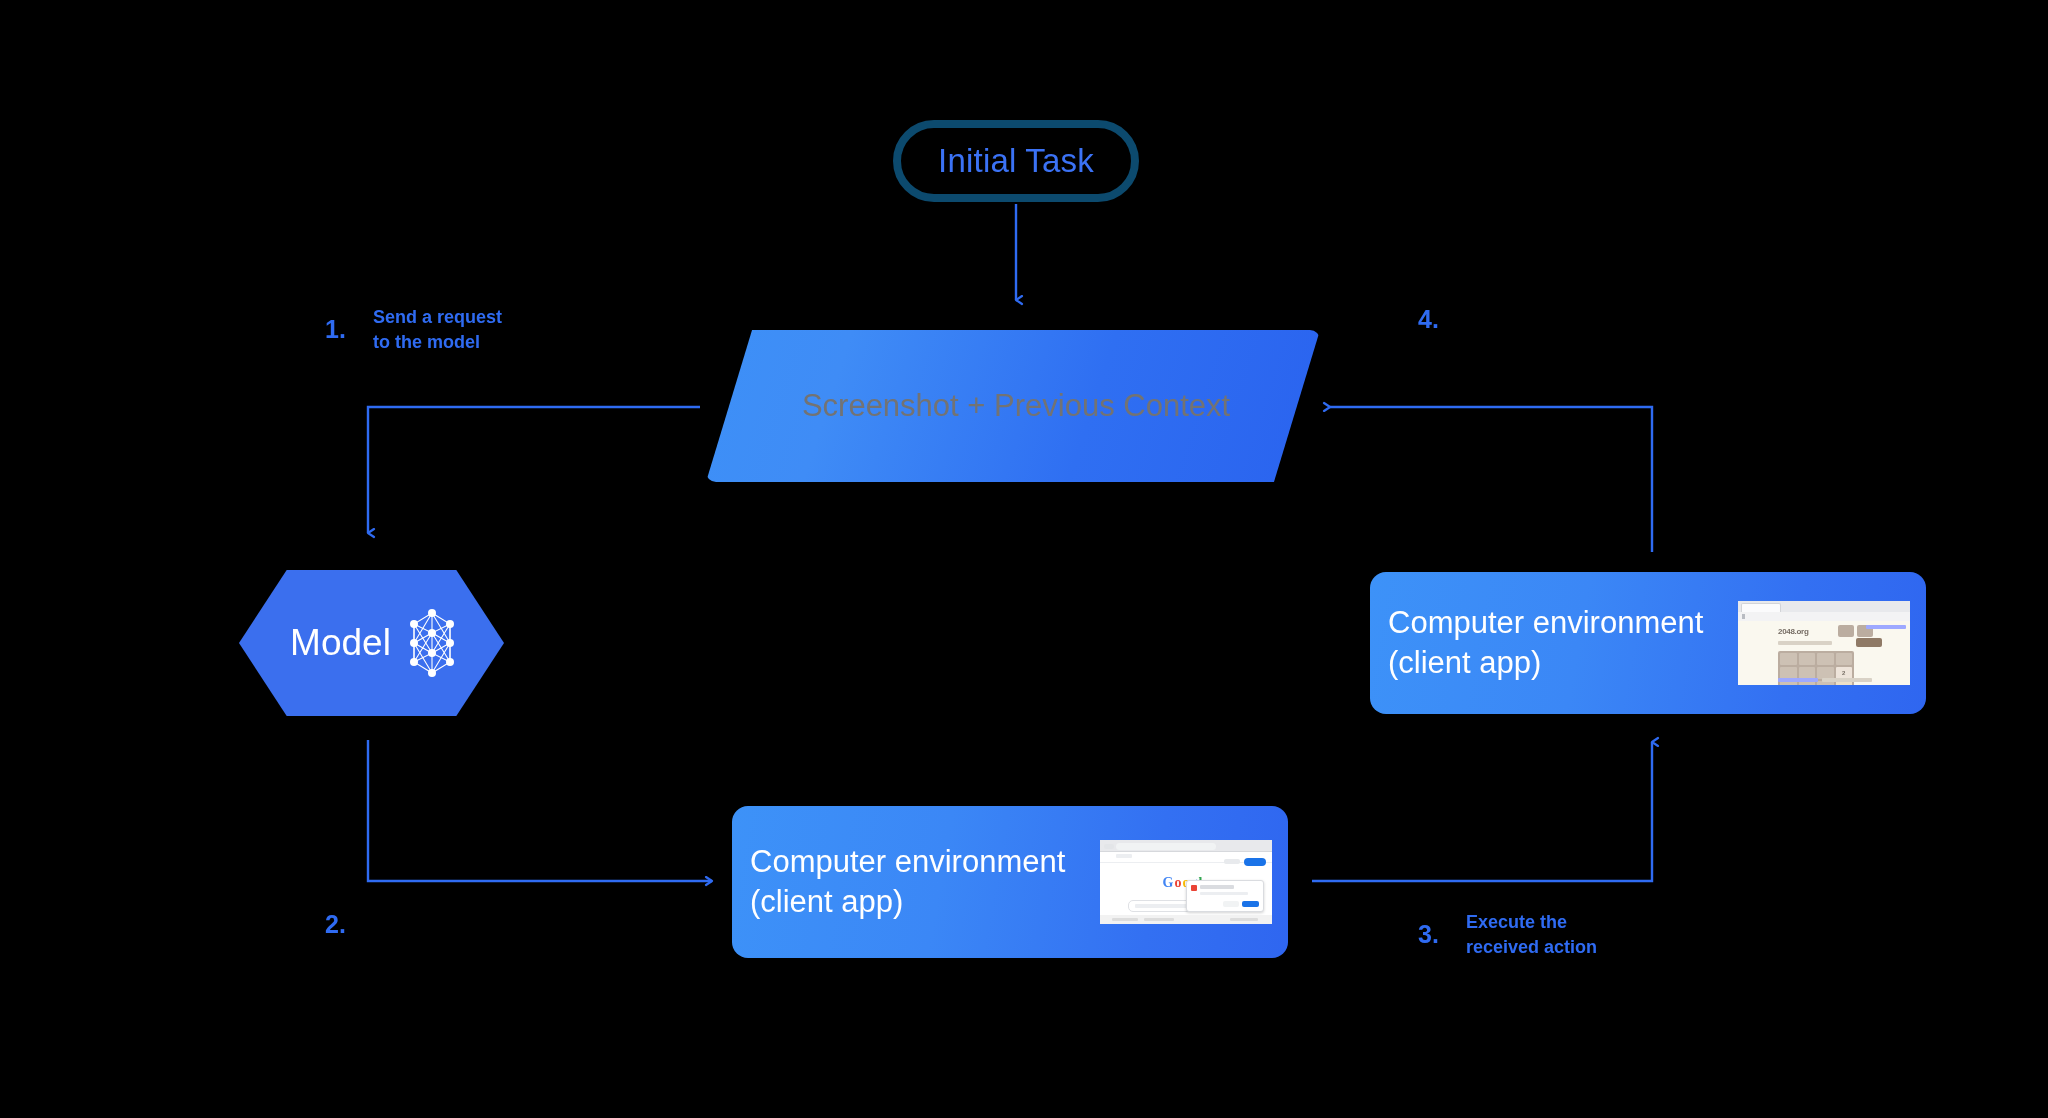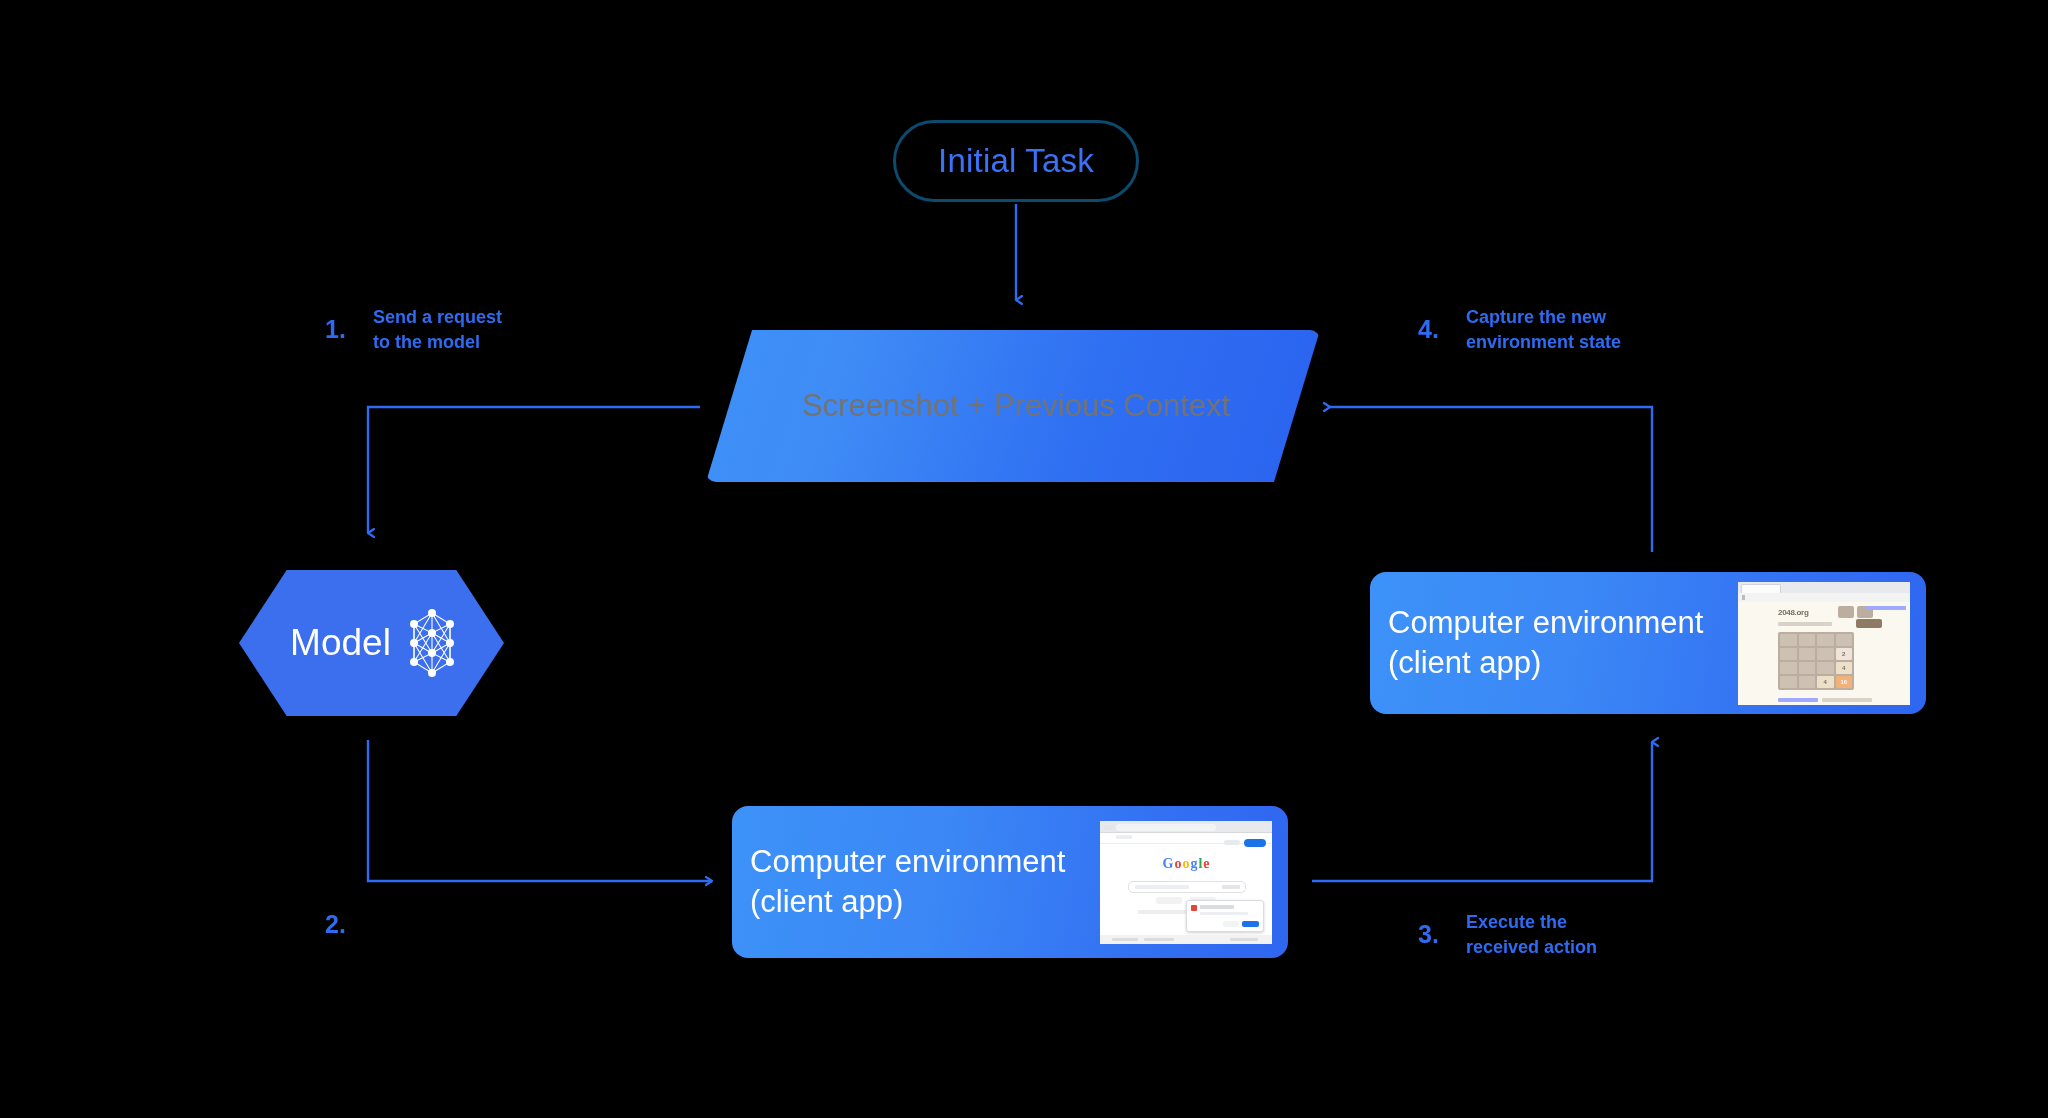--- a/index.html
+++ b/index.html
@@ -21,21 +21,21 @@
     width: 2048px;
     height: 1118px;
     background: #000000;
   }
   .abs { position: absolute; }
 
   
   #initial-task {
     left: 893px; top: 120px;
     width: 246px; height: 82px;
-    border: 3px solid #0c4a6e;
+    border: 8px solid #0c4a6e;
     border-radius: 42px;
     box-sizing: border-box;
     display: flex;
     align-items: center;
     justify-content: center;
     color: #3b72f5;
     font-size: 33px;
     letter-spacing: 0.2px;
   }
 
@@ -115,21 +115,21 @@
   .env-card .thumb-wrap {
     width: 172px;
     margin-right: 16px;
     flex: none;
   }
 
   
   .thumb {
     position: relative;
     width: 172px;
-    height: 123px;
+    height: 84px;
     background: #ffffff;
     overflow: hidden;
   }
   .thumb .browser-bar {
     position: absolute; left:0; top:0; right:0; height: 11px;
     background: #e8e9ec;
     border-bottom: 1px solid #d6d8dc;
   }
   .thumb .tab {
     position: absolute; left: 3px; top: 2px; width: 38px; height: 8px;
@@ -376,17 +376,15 @@
   <div class="abs step" id="step-2">
     <span class="num">2.</span>
   </div>
   <div class="abs step" id="step-3">
     <span class="num">3.</span>
     <span class="text">Execute the
 received action</span>
   </div>
   <div class="abs step" id="step-4">
     <span class="num">4.</span>
-    <span class="text">Capture the new
-environment state</span>
   </div>
 
 </div>
 
 </body></html>

